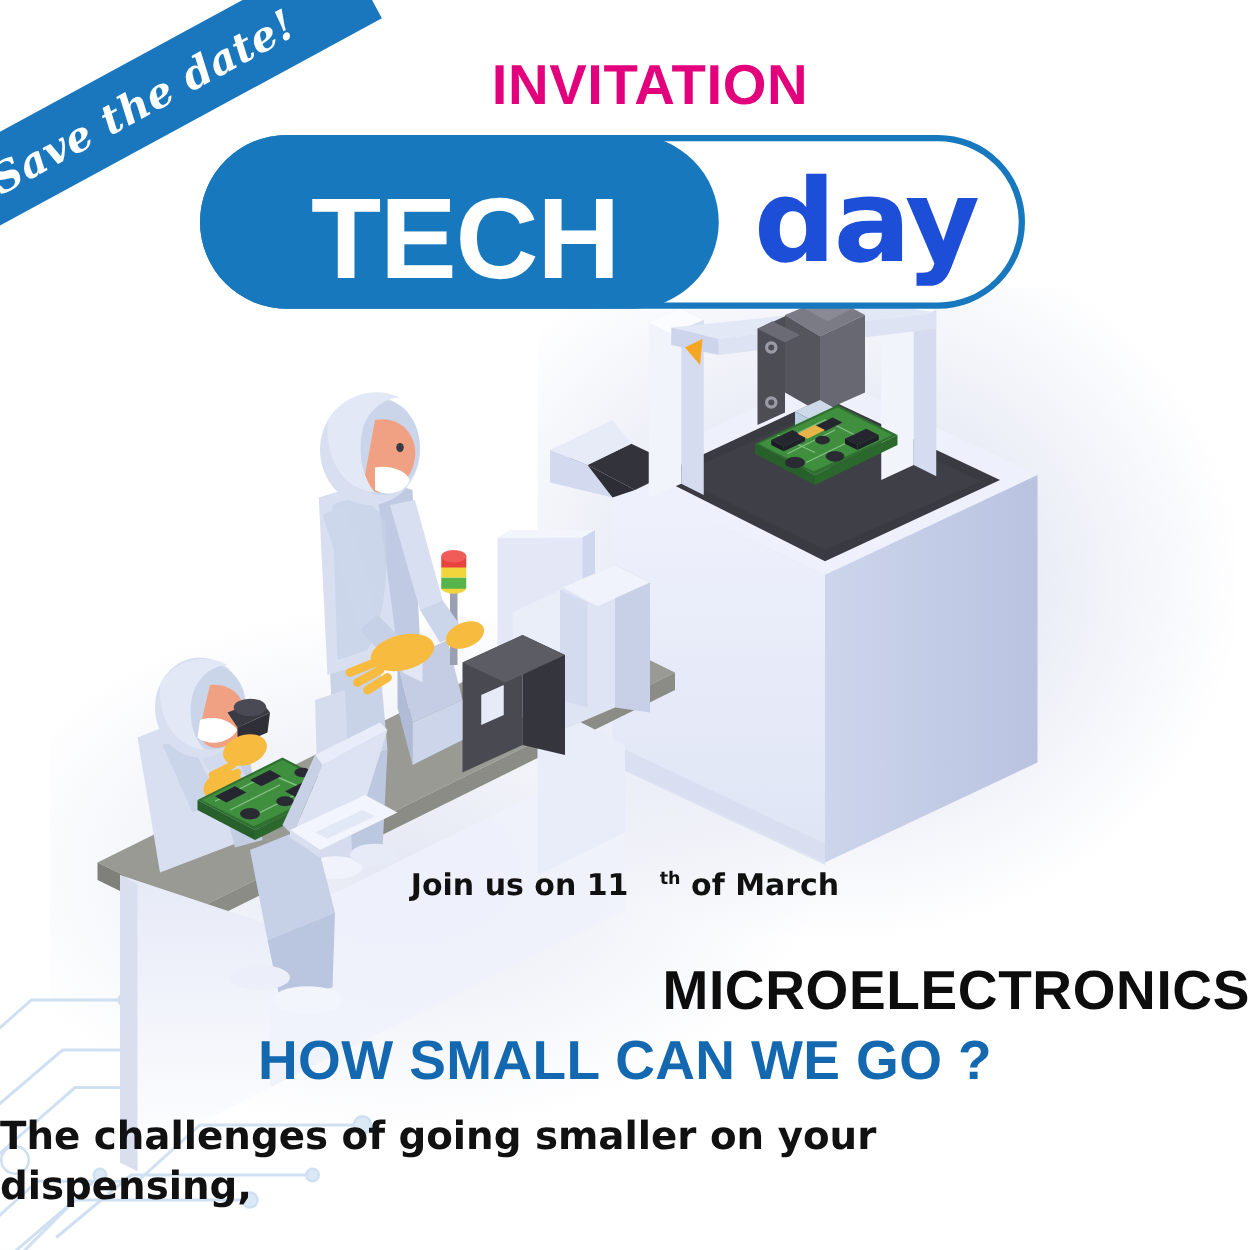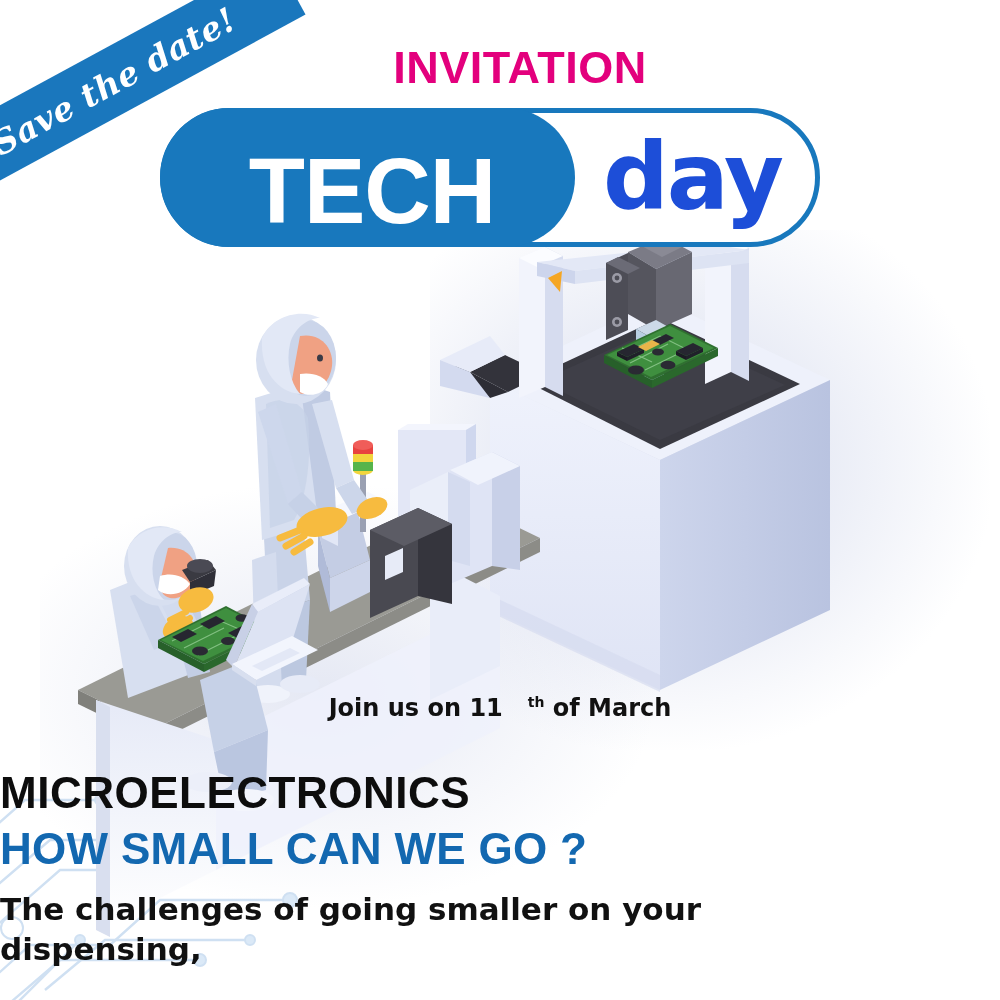--- a/index.html
+++ b/index.html
@@ -113,30 +113,30 @@
     position:absolute;left:0;top:694px;width:1000px;
     text-align:center;
     color:#111111;
     font-family:"DejaVu Sans", sans-serif;
     font-weight:bold;
     font-size:24px;
   }
   #date-line sup{font-size:14px;vertical-align:super;margin-left:25px;}
   #headline{
     position:absolute;left:0;top:768px;width:1000px;
-    text-align:left;
+    text-align:right;
     color:#0d0d0d;
     font-family:"Liberation Sans", sans-serif;
     font-weight:bold;
     font-size:44px;
     letter-spacing:0.5px;
   }
   #subheadline{
     position:absolute;left:0;top:824px;width:1000px;
-    text-align:left;
+    text-align:center;
     color:#1368b0;
     font-family:"Liberation Sans", sans-serif;
     font-weight:bold;
     font-size:44px;
     letter-spacing:0.3px;
   }
   #tagline{
     position:absolute;left:0;top:890px;width:844px;
     text-align:left;
     color:#111111;

